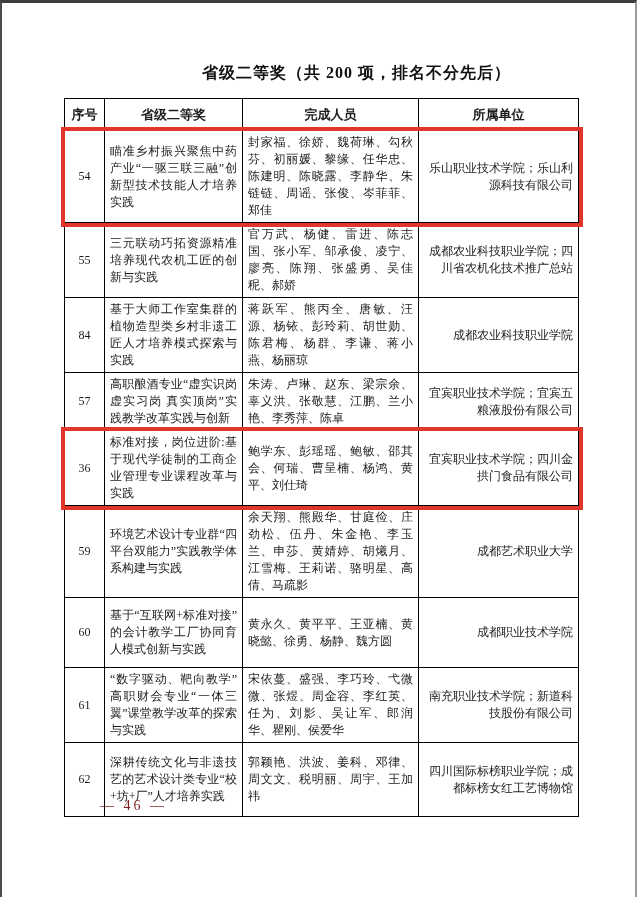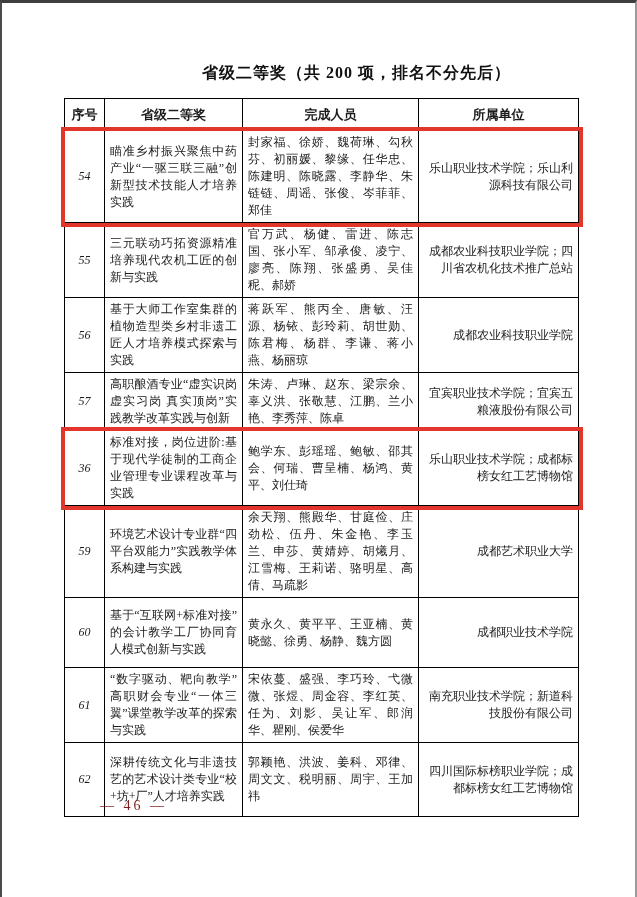--- a/index.html
+++ b/index.html
@@ -51,21 +51,21 @@
     font-size: 13px;
     font-weight: bold;
     text-align: center;
     padding: 7px 2px;
     height: 32px;
   }
   col.c-no { width: 40px; }
   col.c-project { width: 138px; }
   col.c-members { width: 176px; }
   col.c-org { width: 160px; }
-  td.cell-no { text-align: center; font-style: italic; }
+  td.cell-no { text-align: center; }
   td.cell-project, td.cell-members {
     text-align: justify;
     text-justify: inter-character;
   }
   td.cell-org { text-align: right; }
   tbody tr:nth-child(1) { height: 86px; }
   tbody tr:nth-child(2) { height: 52px; }
   tbody tr:nth-child(3) { height: 75px; }
   tbody tr:nth-child(4) { height: 57px; }
   tbody tr:nth-child(5) { height: 71px; }
@@ -115,36 +115,36 @@
     <td class="cell-members">封家福、徐娇、魏荷琳、勾秋芬、初丽媛、黎缘、任华忠、陈建明、陈晓露、李静华、朱链链、周谣、张俊、岑菲菲、郑佳</td>
     <td class="cell-org">乐山职业技术学院；乐山利源科技有限公司</td>
   </tr>
         <tr>
     <td class="cell-no">55</td>
     <td class="cell-project">三元联动巧拓资源精准培养现代农机工匠的创新与实践</td>
     <td class="cell-members">官万武、杨健、雷进、陈志国、张小军、邹承俊、凌宁、廖亮、陈翔、张盛勇、吴佳秜、郝娇</td>
     <td class="cell-org">成都农业科技职业学院；四川省农机化技术推广总站</td>
   </tr>
         <tr>
-    <td class="cell-no">56</td>
+    <td class="cell-no">84</td>
     <td class="cell-project">基于大师工作室集群的植物造型类乡村非遗工匠人才培养模式探索与实践</td>
     <td class="cell-members">蒋跃军、熊丙全、唐敏、汪源、杨铱、彭玲莉、胡世勋、陈君梅、杨群、李谦、蒋小燕、杨丽琼</td>
     <td class="cell-org">成都农业科技职业学院</td>
   </tr>
         <tr>
     <td class="cell-no">57</td>
     <td class="cell-project">高职酿酒专业“虚实识岗 虚实习岗 真实顶岗”实践教学改革实践与创新</td>
     <td class="cell-members">朱涛、卢琳、赵东、梁宗余、辜义洪、张敬慧、江鹏、兰小艳、李秀萍、陈卓</td>
     <td class="cell-org">宜宾职业技术学院；宜宾五粮液股份有限公司</td>
   </tr>
         <tr class="highlighted">
     <td class="cell-no">36</td>
     <td class="cell-project">标准对接，岗位进阶:基于现代学徒制的工商企业管理专业课程改革与实践</td>
     <td class="cell-members">鲍学东、彭瑶瑶、鲍敏、邵其会、何瑞、曹呈楠、杨鸿、黄平、刘仕琦</td>
-    <td class="cell-org">乐山职业技术学院；成都标榜女红工艺博物馆</td>
+    <td class="cell-org">宜宾职业技术学院；四川金拱门食品有限公司</td>
   </tr>
         <tr>
     <td class="cell-no">59</td>
     <td class="cell-project">环境艺术设计专业群“四平台双能力”实践教学体系构建与实践</td>
     <td class="cell-members">余天翔、熊殿华、甘庭俭、庄劲松、伍丹、朱金艳、李玉兰、申莎、黄婧婷、胡爔月、江雪梅、王莉诺、骆明星、高倩、马疏影</td>
     <td class="cell-org">成都艺术职业大学</td>
   </tr>
         <tr>
     <td class="cell-no">60</td>
     <td class="cell-project">基于“互联网+标准对接”的会计教学工厂协同育人模式创新与实践</td>

